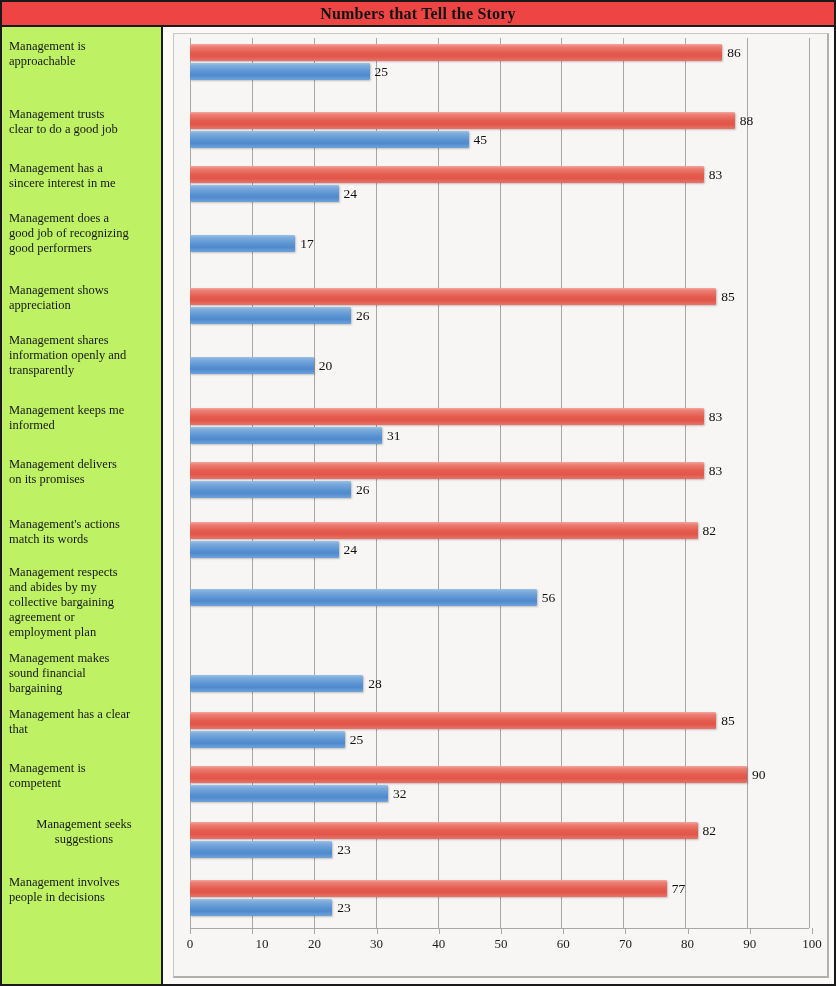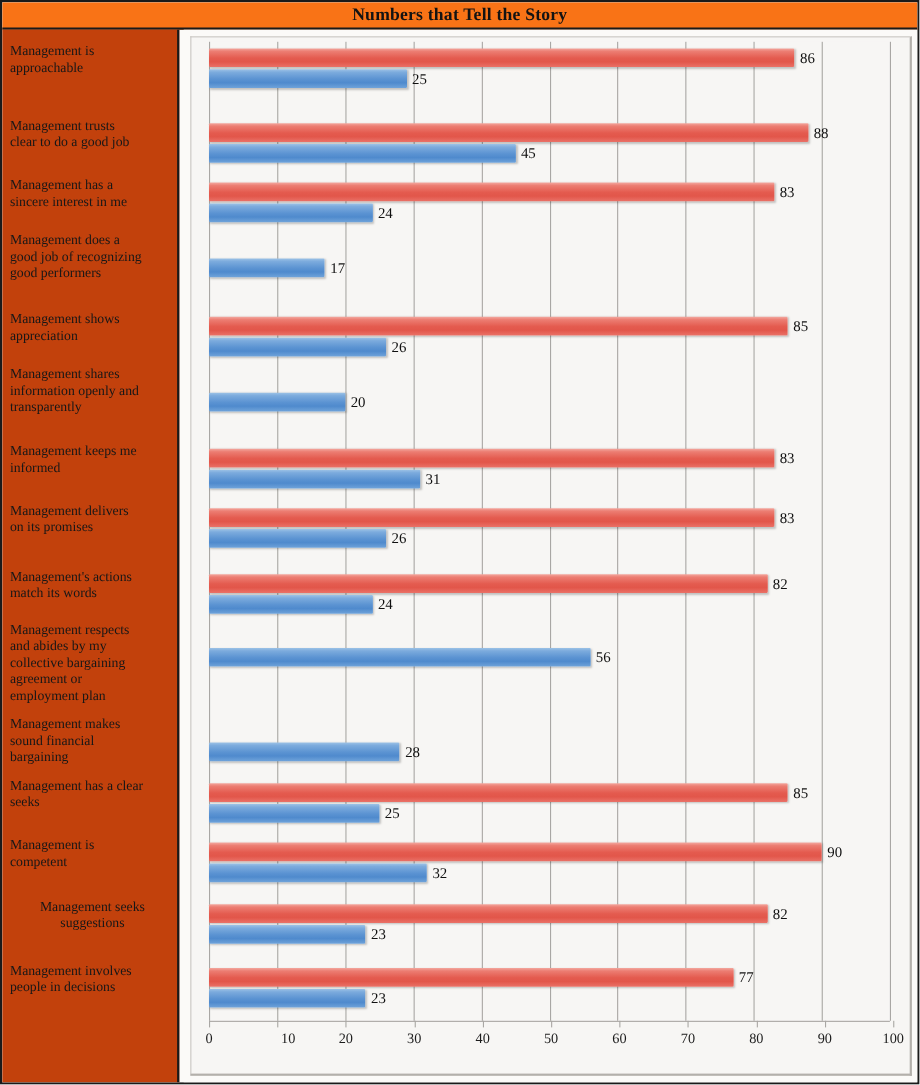--- a/index.html
+++ b/index.html
@@ -21,21 +21,21 @@
   }
 
   
   .title-band {
     position: absolute;
     left: 0; top: 0;
     width: 832px;
     height: 25px;
     border-bottom: 2px solid #1a1a1a;
     box-sizing: border-box;
-    background: #f97316;
+    background: #ef4444;
     display: flex;
     align-items: center;
     justify-content: center;
   }
   .chart-title {
     font-family: "Liberation Serif", serif;
     font-weight: bold;
     font-size: 16px;
     color: #131313;
     letter-spacing: 0.2px;
@@ -49,21 +49,21 @@
     width: 832px;
     height: 957px;
   }
 
   
   .label-col {
     position: absolute;
     left: 0; top: 0;
     width: 161px;
     height: 957px;
-    background: #c2410c;
+    background: #bef264;
     border-right: 2px solid #1a1a1a;
     box-sizing: border-box;
   }
   .cat-label {
     position: absolute;
     left: 7px;
     width: 150px;
     font-family: "Liberation Serif", serif;
     font-size: 12.5px;
     line-height: 15px;
@@ -213,21 +213,21 @@
           <div>agreement or</div>
           <div>employment plan</div>
         </div>
         <div class="cat-label" style="top: 624px;">
           <div>Management makes</div>
           <div>sound financial</div>
           <div>bargaining</div>
         </div>
         <div class="cat-label" style="top: 680px;">
           <div>Management has a clear</div>
-          <div>seeks</div>
+          <div>that</div>
         </div>
         <div class="cat-label" style="top: 734px;">
           <div>Management is</div>
           <div>competent</div>
         </div>
         <div class="cat-label" style="top: 790px; text-align: center;">
           <div>Management seeks</div>
           <div>suggestions</div>
         </div>
         <div class="cat-label" style="top: 848px;">

